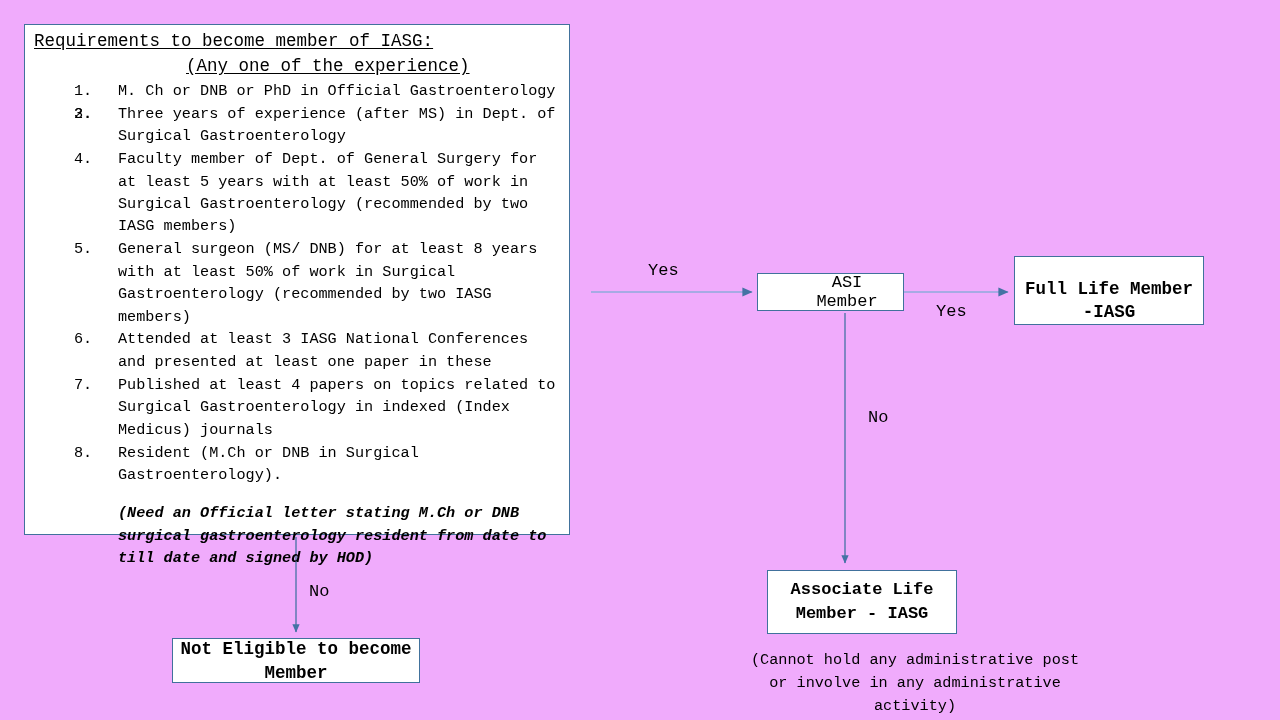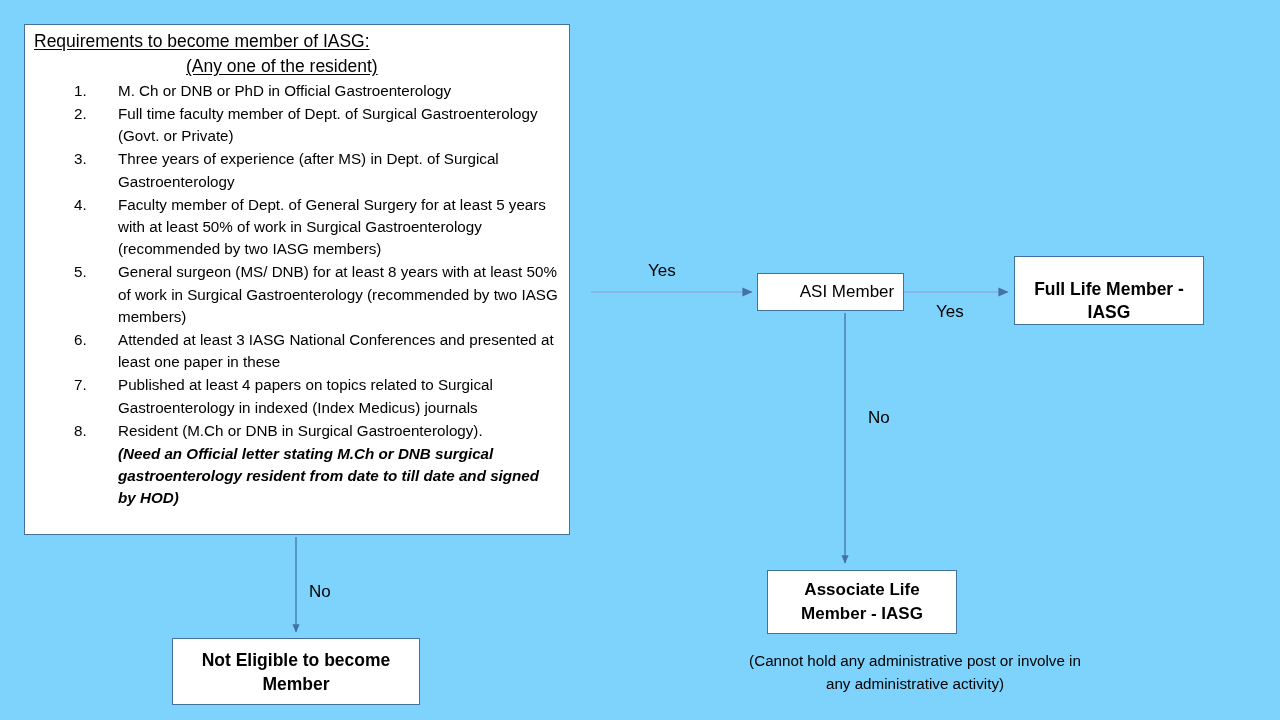--- a/index.html
+++ b/index.html
@@ -5,22 +5,22 @@
 <style>
   html, body {
     margin: 0;
     padding: 0;
     background: #ffffff;
   }
   #canvas {
     position: relative;
     width: 1280px;
     height: 720px;
-    background: #7dd3fc;
-    font-family: Liberation Sans, sans-serif;
+    background: #f0abfc;
+    font-family: Liberation Mono, monospace;
     color: #000000;
     overflow: hidden;
   }
 
   
   .req-box {
     position: absolute;
     left: 24px;
     top: 24px;
     width: 546px;
@@ -70,21 +70,21 @@
     width: 30px;
     text-align: left;
     font-size: 15.2px;
   }
   .req-note {
     font-weight: bold;
     font-style: italic;
     font-size: 15.2px;
     line-height: 22.4px;
     padding-left: 54px;
-    margin-top: 0px;
+    margin-top: 16px;
   }
 
   
   .node {
     position: absolute;
     border: 1.3px solid #41719C;
     box-sizing: border-box;
     background: #ffffff;
     display: flex;
     align-items: center;
@@ -107,21 +107,21 @@
     height: 69px;
     font-size: 17.5px;
     font-weight: bold;
     line-height: 23px;
     align-items: flex-end;
   }
   .node-not-eligible {
     left: 172px;
     top: 638px;
     width: 248px;
-    height: 67px;
+    height: 45px;
     font-size: 17.5px;
     font-weight: bold;
     line-height: 24px;
   }
   .node-associate {
     left: 767px;
     top: 570px;
     width: 190px;
     height: 64px;
     font-size: 17px;
@@ -179,30 +179,29 @@
     <line x1="904" y1="292" x2="1008" y2="292" stroke="#8FAADC" stroke-width="1.6" marker-end="url(#arrowhead)"></line>
 
     <line x1="845" y1="313" x2="845" y2="563" stroke="#4472A4" stroke-width="1.3" marker-end="url(#arrowhead)"></line>
 
     <line x1="296" y1="537" x2="296" y2="632" stroke="#4472A4" stroke-width="1.3" marker-end="url(#arrowhead)"></line>
   </svg>
 
   <div class="req-box"></div>
 
   <div class="req-title-1">Requirements to become member of IASG:</div>
-  <div class="req-title-2">(Any one of the resident)</div>
+  <div class="req-title-2">(Any one of the experience)</div>
 
   <div class="req-list">
     <div class="req-item">
       <span class="num">1.</span>
       <span>M. Ch or DNB or PhD in Official Gastroenterology</span>
     </div>
     <div class="req-item">
       <span class="num">2.</span>
-      <span>Full time faculty member of Dept. of Surgical Gastroenterology (Govt. or Private)</span>
     </div>
     <div class="req-item">
       <span class="num">3.</span>
       <span>Three years of experience (after MS) in Dept. of Surgical Gastroenterology</span>
     </div>
     <div class="req-item">
       <span class="num">4.</span>
       <span>Faculty member of Dept. of General Surgery for at least 5 years with at least 50% of work in Surgical Gastroenterology (recommended by two IASG members)</span>
     </div>
     <div class="req-item">

